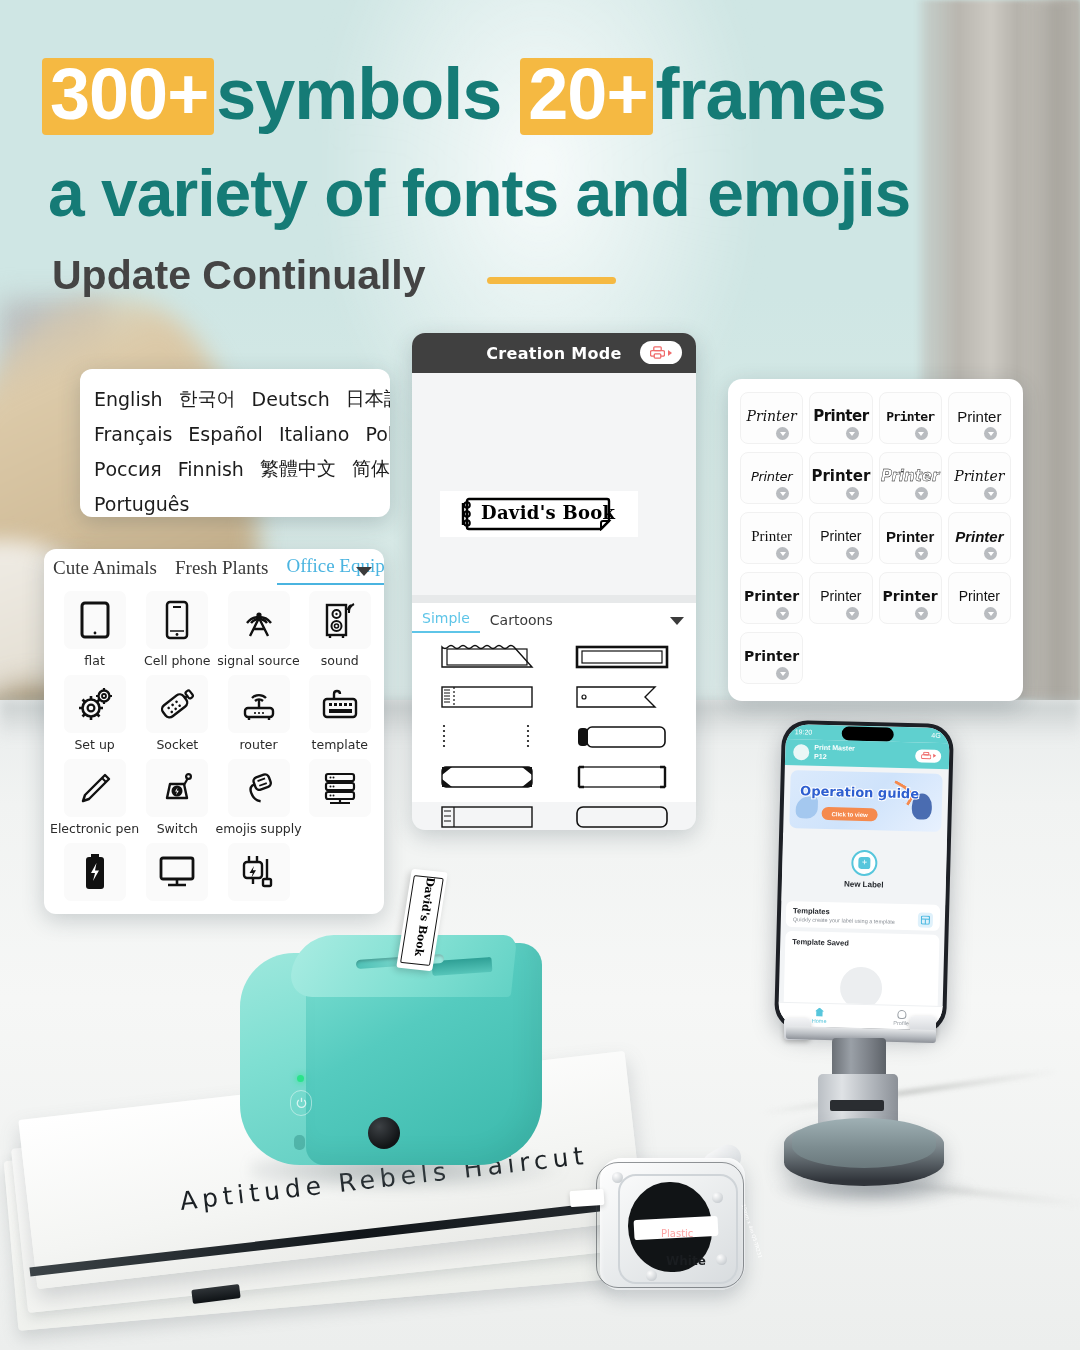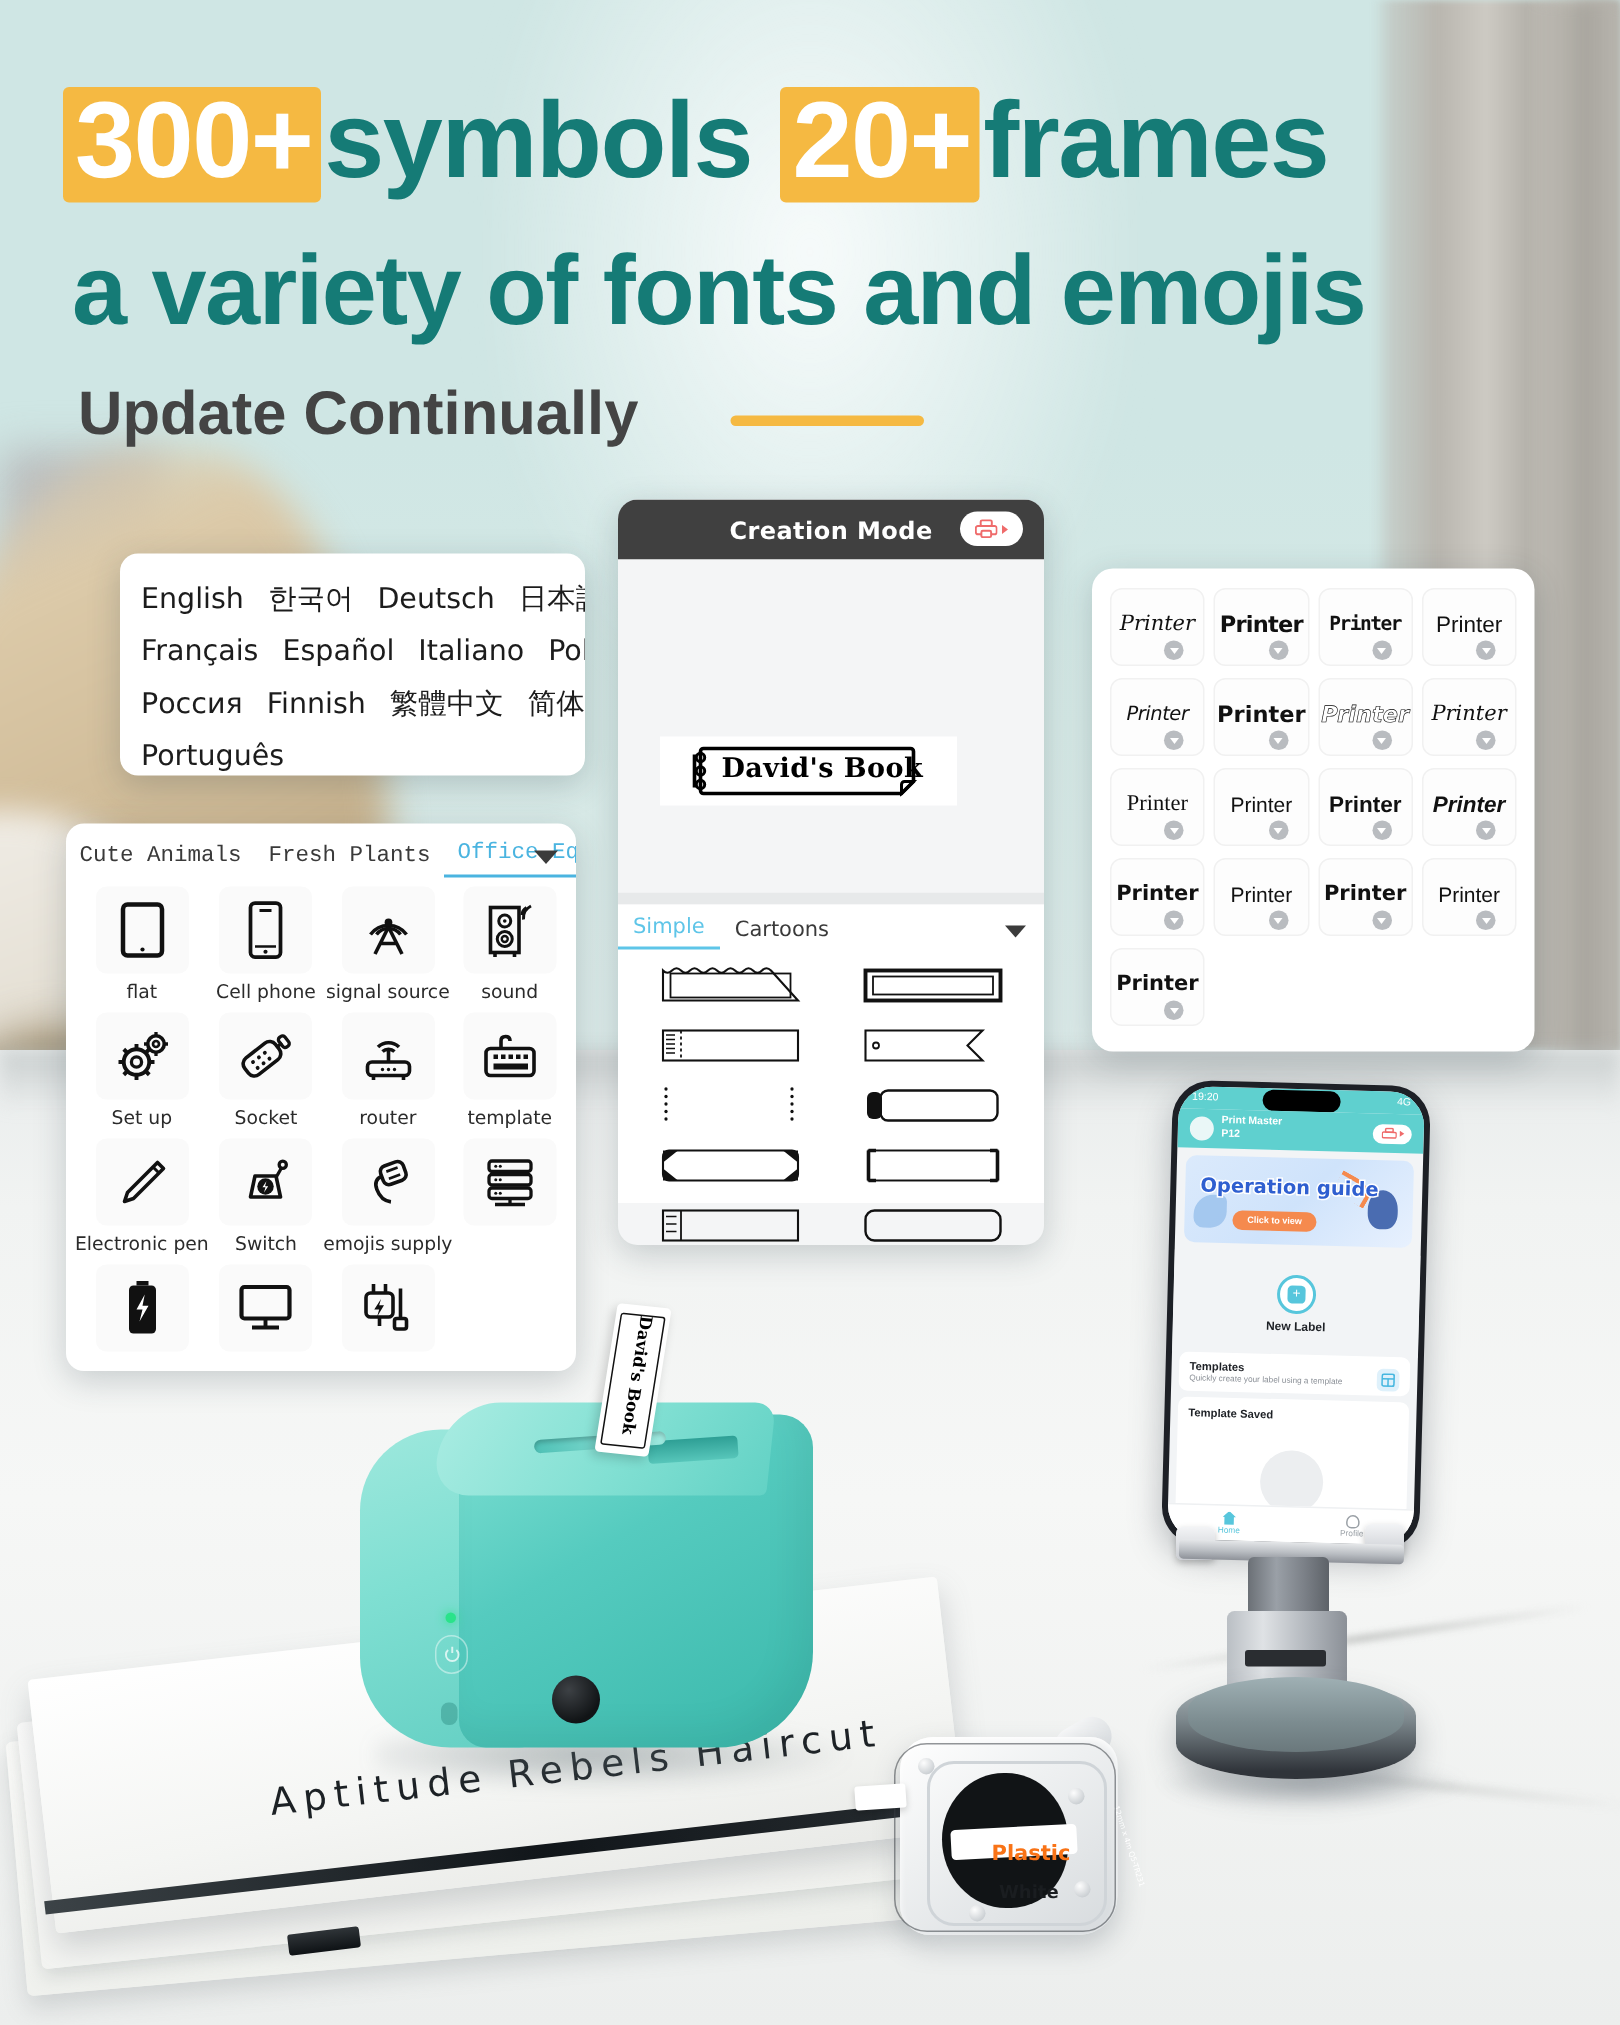--- a/index.html
+++ b/index.html
@@ -130,22 +130,22 @@
   .lang-row { display: flex; justify-content: flex-start; gap: 16px;
     padding: 0 14px; height: 35px; align-items: center; }
   .lang { font-size: 19px; color: #1c1c1c; white-space: nowrap;
     font-family: "DejaVu Sans", sans-serif; }
 
   
   #symbols { left: 44px; top: 549px; width: 340px; height: 365px;
     border-radius: 12px; }
   .sym-tabs { display: flex; align-items: flex-end; height: 36px;
     padding: 6px 0 0 0; position: relative; }
-  .sym-tab { font-size: 15px; color: #3a3a3a; padding: 0 9px 6px 9px;
-    white-space: nowrap; font-family: Liberation Mono, monospace; }
+  .sym-tab { font-size: 19px; color: #3a3a3a; padding: 0 9px 6px 9px;
+    white-space: nowrap; font-family: Liberation Serif, serif; }
   .sym-tab.active { color: #4ab4e0; border-bottom: 2.5px solid #4ab4e0; }
   .sym-caret { position: absolute; right: 12px; bottom: 9px;
     width: 0; height: 0; border-left: 8px solid transparent;
     border-right: 8px solid transparent; border-top: 9px solid #3b3b3b; }
   .sym-grid { display: grid; grid-template-columns: repeat(4, 1fr);
     padding: 6px 6px 0 6px; row-gap: 0px; }
   .sym-cell { display: flex; flex-direction: column; align-items: center; }
   .sym-box { width: 62px; height: 58px; background: #fafafa; border-radius: 7px;
     display: flex; align-items: center; justify-content: center; }
   .sym-box svg { display: block; }
@@ -388,22 +388,22 @@
   .cs-shell { position: absolute; left: 8px; top: 6px; width: 145px; height: 132px;
     background: linear-gradient(145deg,#ffffff 0%, #eef0f1 40%, #d6dadd 100%);
     border-radius: 22px 18px 26px 20px;
     box-shadow: 0 8px 18px rgba(90,100,110,.28), inset 0 2px 5px rgba(255,255,255,.9); }
   .cs-inner { position: absolute; left: 18px; top: 16px; width: 120px; height: 110px;
     border: 2px solid #cfd4d8; border-radius: 18px; }
   .cs-disc { position: absolute; left: 28px; top: 24px; width: 84px; height: 90px;
     background: #111416; border-radius: 50% 50% 46% 52%; }
   .cs-band { position: absolute; left: 6px; top: 36px; width: 84px; height: 20px;
     background: #fff; border-radius: 3px; transform: rotate(-3deg); }
-  .cs-t1 { position: absolute; left: 33px; top: 46px; font-size: 14px; font-weight: 700;
-    color: #f97316; font-family: "DejaVu Sans", sans-serif; }
+  .cs-t1 { position: absolute; left: 33px; top: 46px; font-size: 10px; font-weight: 400;
+    color: #fca5a5; font-family: "DejaVu Sans", sans-serif; }
   .cs-t2 { position: absolute; left: 38px; top: 72px; font-size: 12px; font-weight: 700;
     color: #1a1d20; font-family: "DejaVu Sans", sans-serif; }
   .cs-code { position: absolute; left: 96px; top: 46px; font-size: 5px; color: #fff;
     transform: rotate(72deg); white-space: nowrap; font-family: "DejaVu Sans", sans-serif; }
   .cs-screw { position: absolute; width: 11px; height: 11px; border-radius: 50%;
     background: radial-gradient(circle at 35% 30%, #fdfdfd, #b9bfc4); }
   .cs-wire { position: absolute; left: 4px; top: 10px; width: 148px; height: 126px;
     border: 1.5px solid #3a4046; border-radius: 22px; opacity: .55; }
   .cs-tail { position: absolute; left: 110px; top: -4px; width: 40px; height: 26px;
     background: linear-gradient(150deg,#fefefe,#d8dcdf); border-radius: 14px;

